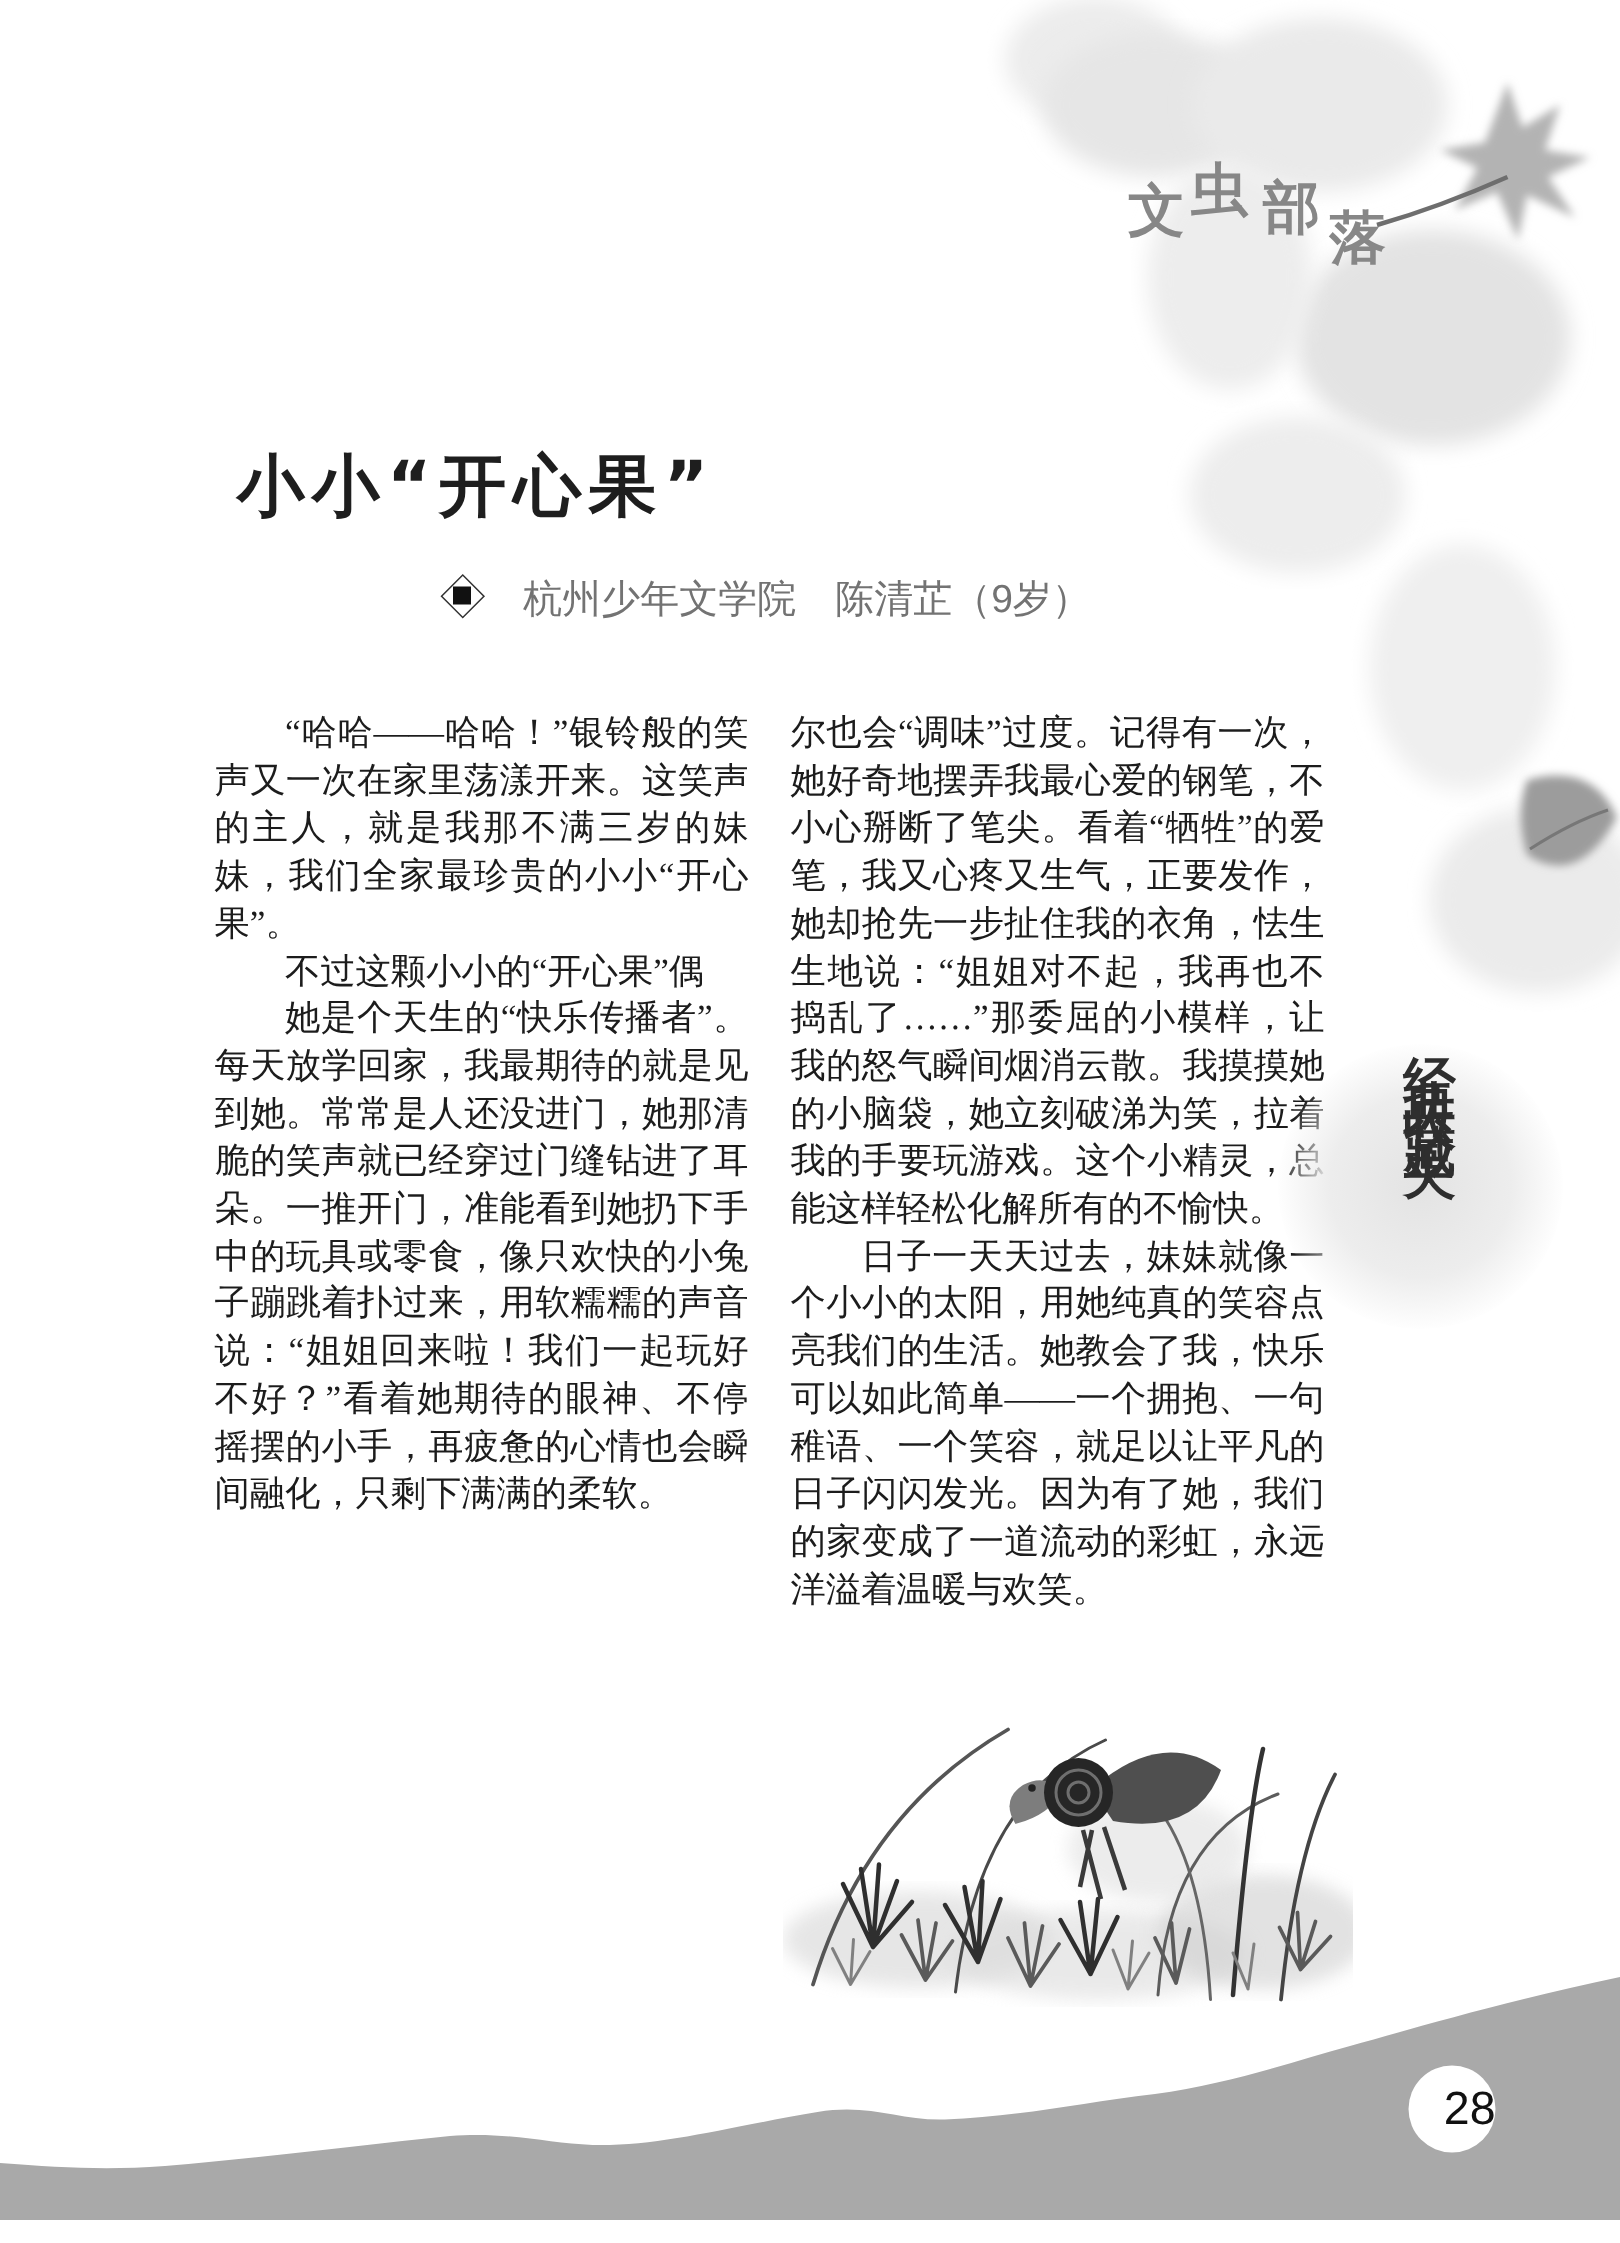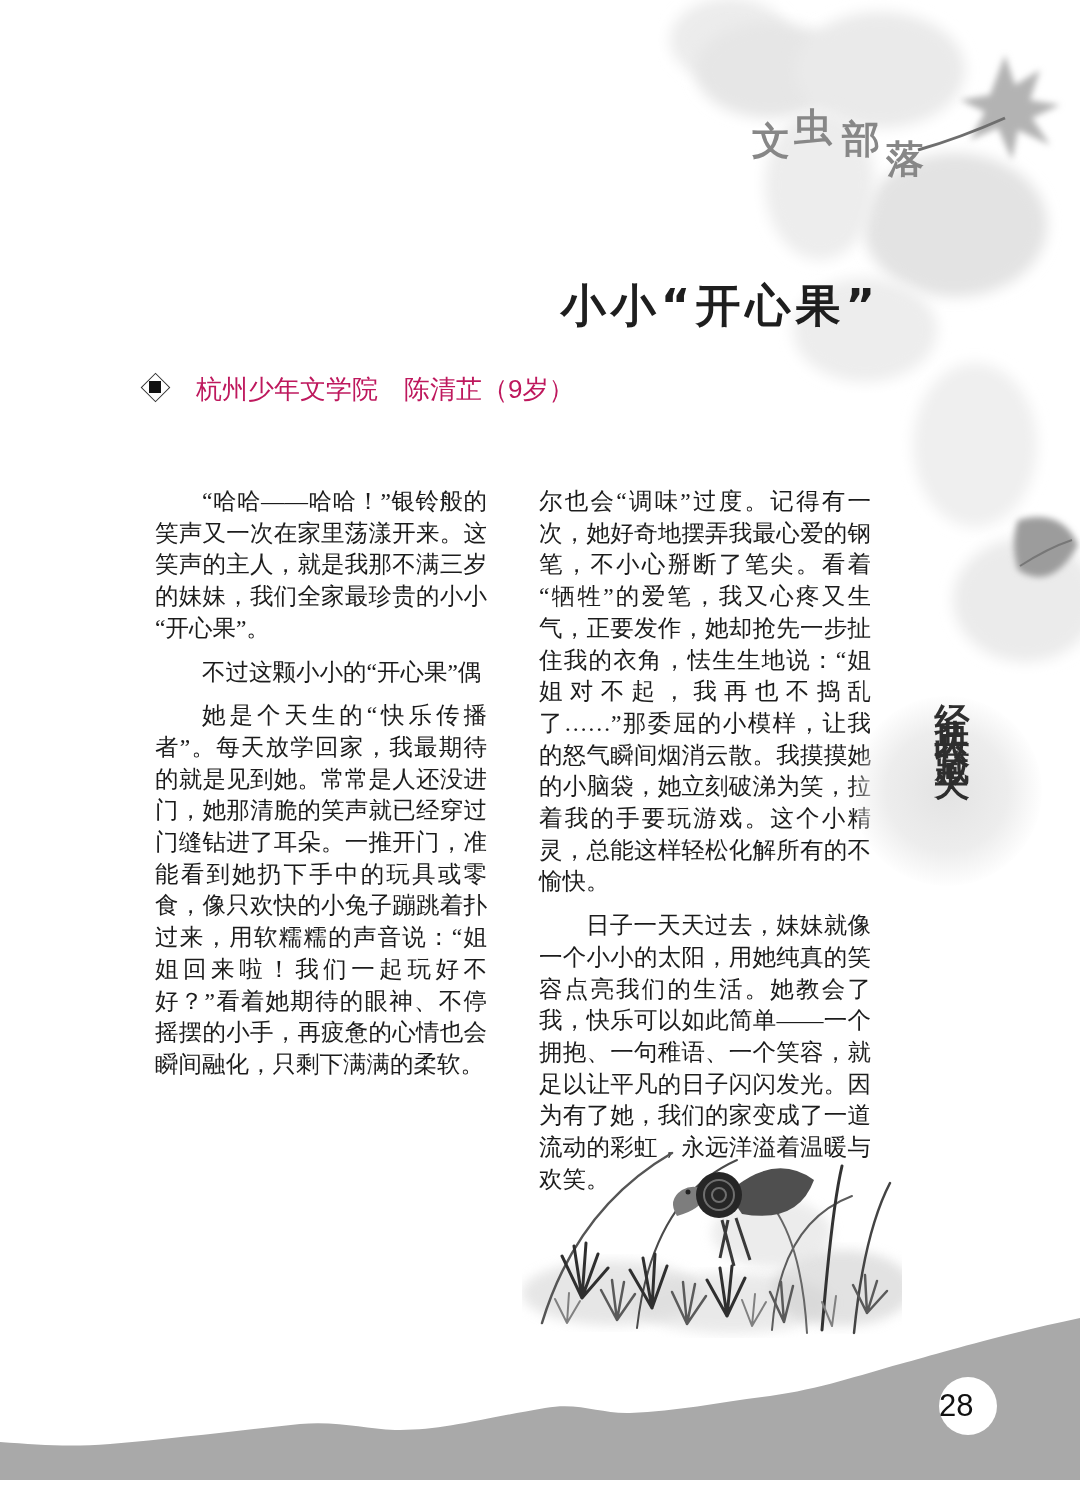--- a/index.html
+++ b/index.html
@@ -18,30 +18,31 @@
     position:absolute;
     font-family:"Liberation Sans","DejaVu Sans",sans-serif;
     font-weight:bold;font-size:38px;color:#878787;line-height:1;
   }
   .masthead span:nth-child(1){left:752px;top:122px;}
   .masthead span:nth-child(2){left:794px;top:108px;}
   .masthead span:nth-child(3){left:842px;top:120px;}
   .masthead span:nth-child(4){left:886px;top:140px;}
   
   .title{
-    position:absolute;left:140px;top:276px;width:740px;margin:0;
-    text-align:right;
+    position:absolute;left:140px;top:276px;width:740px;margin:18px;
+    text-align:left;
     font-family:"DejaVu Sans","Liberation Sans",sans-serif;
     font-weight:600;font-size:45px;letter-spacing:5px;color:#1e1e1e;
   }
   
   .byline{
-    position:absolute;left:140px;top:372px;width:740px;
-    font-family:"Liberation Sans","DejaVu Sans",sans-serif;
-    font-size:26px;color:#be185d;
+    position:absolute;left:140px;top:382px;width:740px;
+    text-align:center;
+    font-family:"Liberation Sans","DejaVu Sans",sans-serif;
+    font-size:26px;color:#737373;
   }
   .byline .bullet{
     position:relative;display:inline-block;width:30px;height:30px;
     vertical-align:-4px;margin-right:26px;
   }
   .byline .bullet .diamond{
     position:absolute;left:5px;top:5px;width:19px;height:19px;
     border:1.6px solid #333;transform:rotate(45deg);background:#fff;
   }
   .byline .bullet .square{
@@ -49,42 +50,42 @@
   }
   .byline .author{margin-left:26px;}
   
   .col{
     position:absolute;top:474px;width:356px;
     font-size:23.5px;line-height:31.7px;color:#1c1c1c;
     text-align:justify;text-justify:inter-ideograph;
   }
   .col-left{left:143px;}
   .col-right{left:527px;}
-  .col p{margin:12px;text-indent:2em;}
+  .col p{margin:0;text-indent:2em;}
   .col p.cont{text-indent:0;}
   
   .sidebar-badge{position:absolute;left:852px;top:668px;width:200px;height:240px;}
   .badge-circle{
     position:absolute;left:0px;top:28px;width:190px;height:190px;border-radius:50%;
     background:radial-gradient(circle at 50% 50%, #e3e3e3 0%, #ededed 45%, rgba(255,255,255,0) 72%);
   }
   .badge-text{
     position:absolute;left:76px;top:8px;
     writing-mode:vertical-rl;text-orientation:upright;
     font-family:"Liberation Sans","DejaVu Sans",sans-serif;
     font-size:35px;letter-spacing:15px;font-weight:600;color:#2e2e2e;
   }
   
   .illustration{position:absolute;left:522px;top:1138px;}
   
   .wave{position:absolute;left:0;top:1295px;}
   
   .page-number{
     position:absolute;left:939px;top:1377px;width:58px;height:58px;border-radius:50%;
-    background:#ffffff;display:flex;align-items:center;justify-content:flex-start;
+    background:#ffffff;display:flex;align-items:center;justify-content:flex-end;
     font-family:"Liberation Sans","DejaVu Sans",sans-serif;
     font-size:31px;color:#111;
   }
 </style>
 </head>
 <body>
 
 <div class="page">
 
   <svg class="corner-decor" width="460" height="720" viewBox="0 0 460 720">

